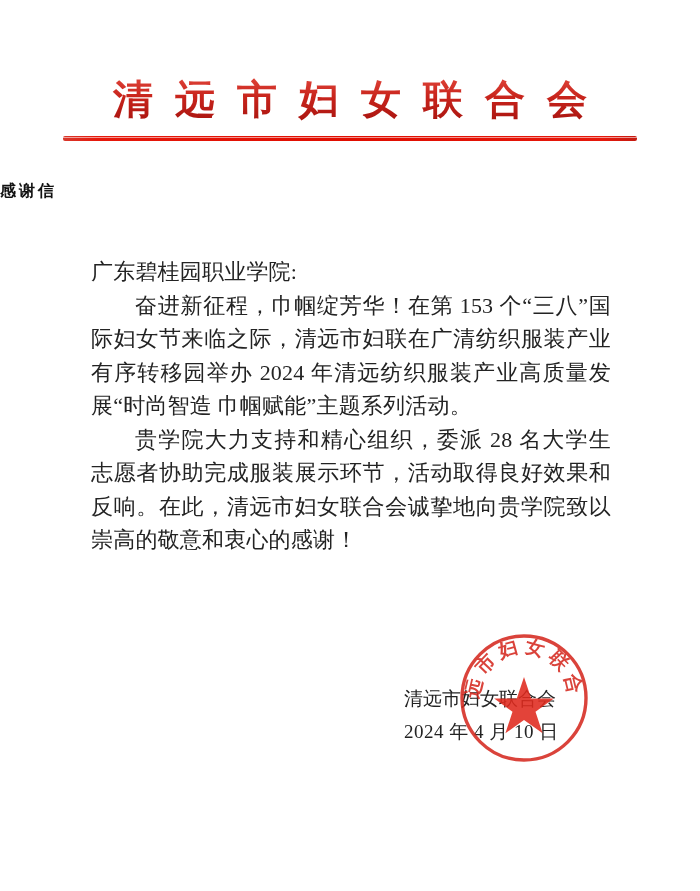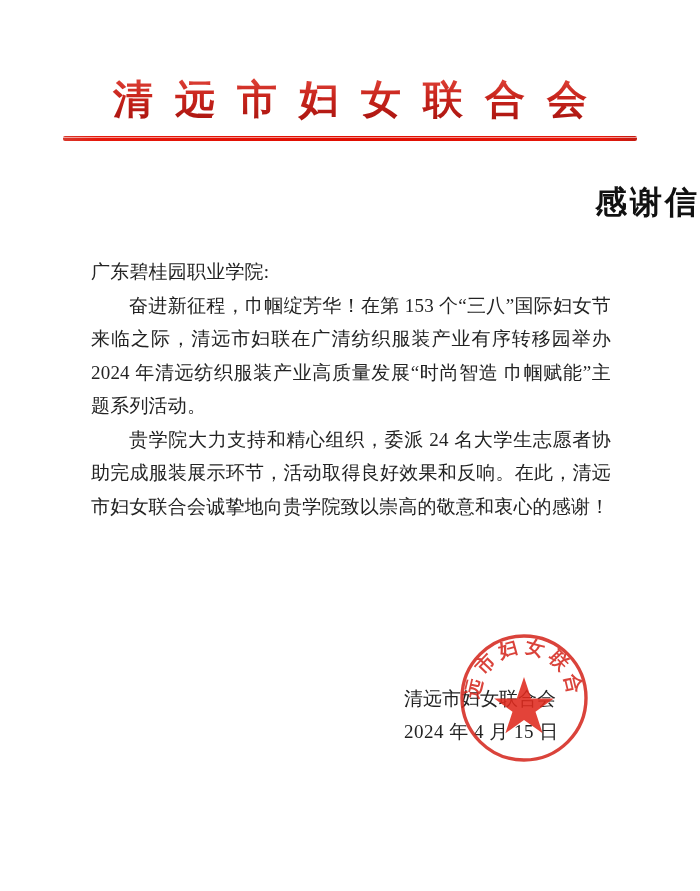--- a/index.html
+++ b/index.html
@@ -64,39 +64,39 @@
     height: 1px;
     background: rgba(255,255,255,0.55);
   }
 
   
   .doc-title {
     position: absolute;
     left: 0;
     top: 181px;
     width: 700px;
-    text-align: right;
+    text-align: left;
     font-family: "Liberation Sans", "DejaVu Sans", sans-serif;
-    font-size: 32px;
+    font-size: 16px;
     font-weight: bold;
     letter-spacing: 3px;
     color: #111111;
   }
 
   
   .body-block {
     position: absolute;
     left: 91px;
     top: 255px;
     width: 520px;
   }
   .salutation,
   .para {
     font-family: "Liberation Serif", "DejaVu Serif", serif;
-    font-size: 19px;
+    font-size: 22px;
     line-height: 33.5px;
     color: #232323;
     margin: 0;
     text-align: justify;
     text-justify: inter-ideograph;
     letter-spacing: 0.2px;
   }
   .para {
     text-indent: 2em;
   }
@@ -136,26 +136,26 @@
   <div class="letterhead">
     <div class="letterhead-title">清远市妇女联合会</div>
     <div class="letterhead-rule"></div>
   </div>
 
   <div class="doc-title">感谢信</div>
 
   <div class="body-block">
     <p class="salutation">广东碧桂园职业学院:</p>
     <p class="para">奋进新征程，巾帼绽芳华！在第 153 个“三八”国际妇女节来临之际，清远市妇联在广清纺织服装产业有序转移园举办 2024 年清远纺织服装产业高质量发展“时尚智造 巾帼赋能”主题系列活动。</p>
-    <p class="para">贵学院大力支持和精心组织，委派 24 名大学生志愿者协助完成服装展示环节，活动取得良好效果和反响。在此，清远市妇女联合会诚挚地向贵学院致以崇高的敬意和衷心的感谢！</p>
+    <p class="para">贵学院大力支持和精心组织，委派 28 名大学生志愿者协助完成服装展示环节，活动取得良好效果和反响。在此，清远市妇女联合会诚挚地向贵学院致以崇高的敬意和衷心的感谢！</p>
   </div>
 
   <div class="sign-block">
     <div class="sign-org">清远市妇女联合会</div>
-    <div class="sign-date">2024 年 4 月 15 日</div>
+    <div class="sign-date">2024 年 4 月 10 日</div>
   </div>
 
   <div class="seal">
     <svg viewBox="0 0 134 134" xmlns="http://www.w3.org/2000/svg">
       <defs>
         <path id="sealArc" d="M 22,67 A 45,45 0 0 1 112,67" fill="none"></path>
       </defs>
       <circle cx="67" cy="67" r="62" fill="none" stroke="#d52a20" stroke-width="3.4"></circle>
       <text font-family="'Liberation Serif','DejaVu Serif',serif" font-size="19" font-weight="bold" fill="#d52a20" letter-spacing="5">
         <textPath href="#sealArc" startOffset="50%" text-anchor="middle">清远市妇女联合会</textPath>

